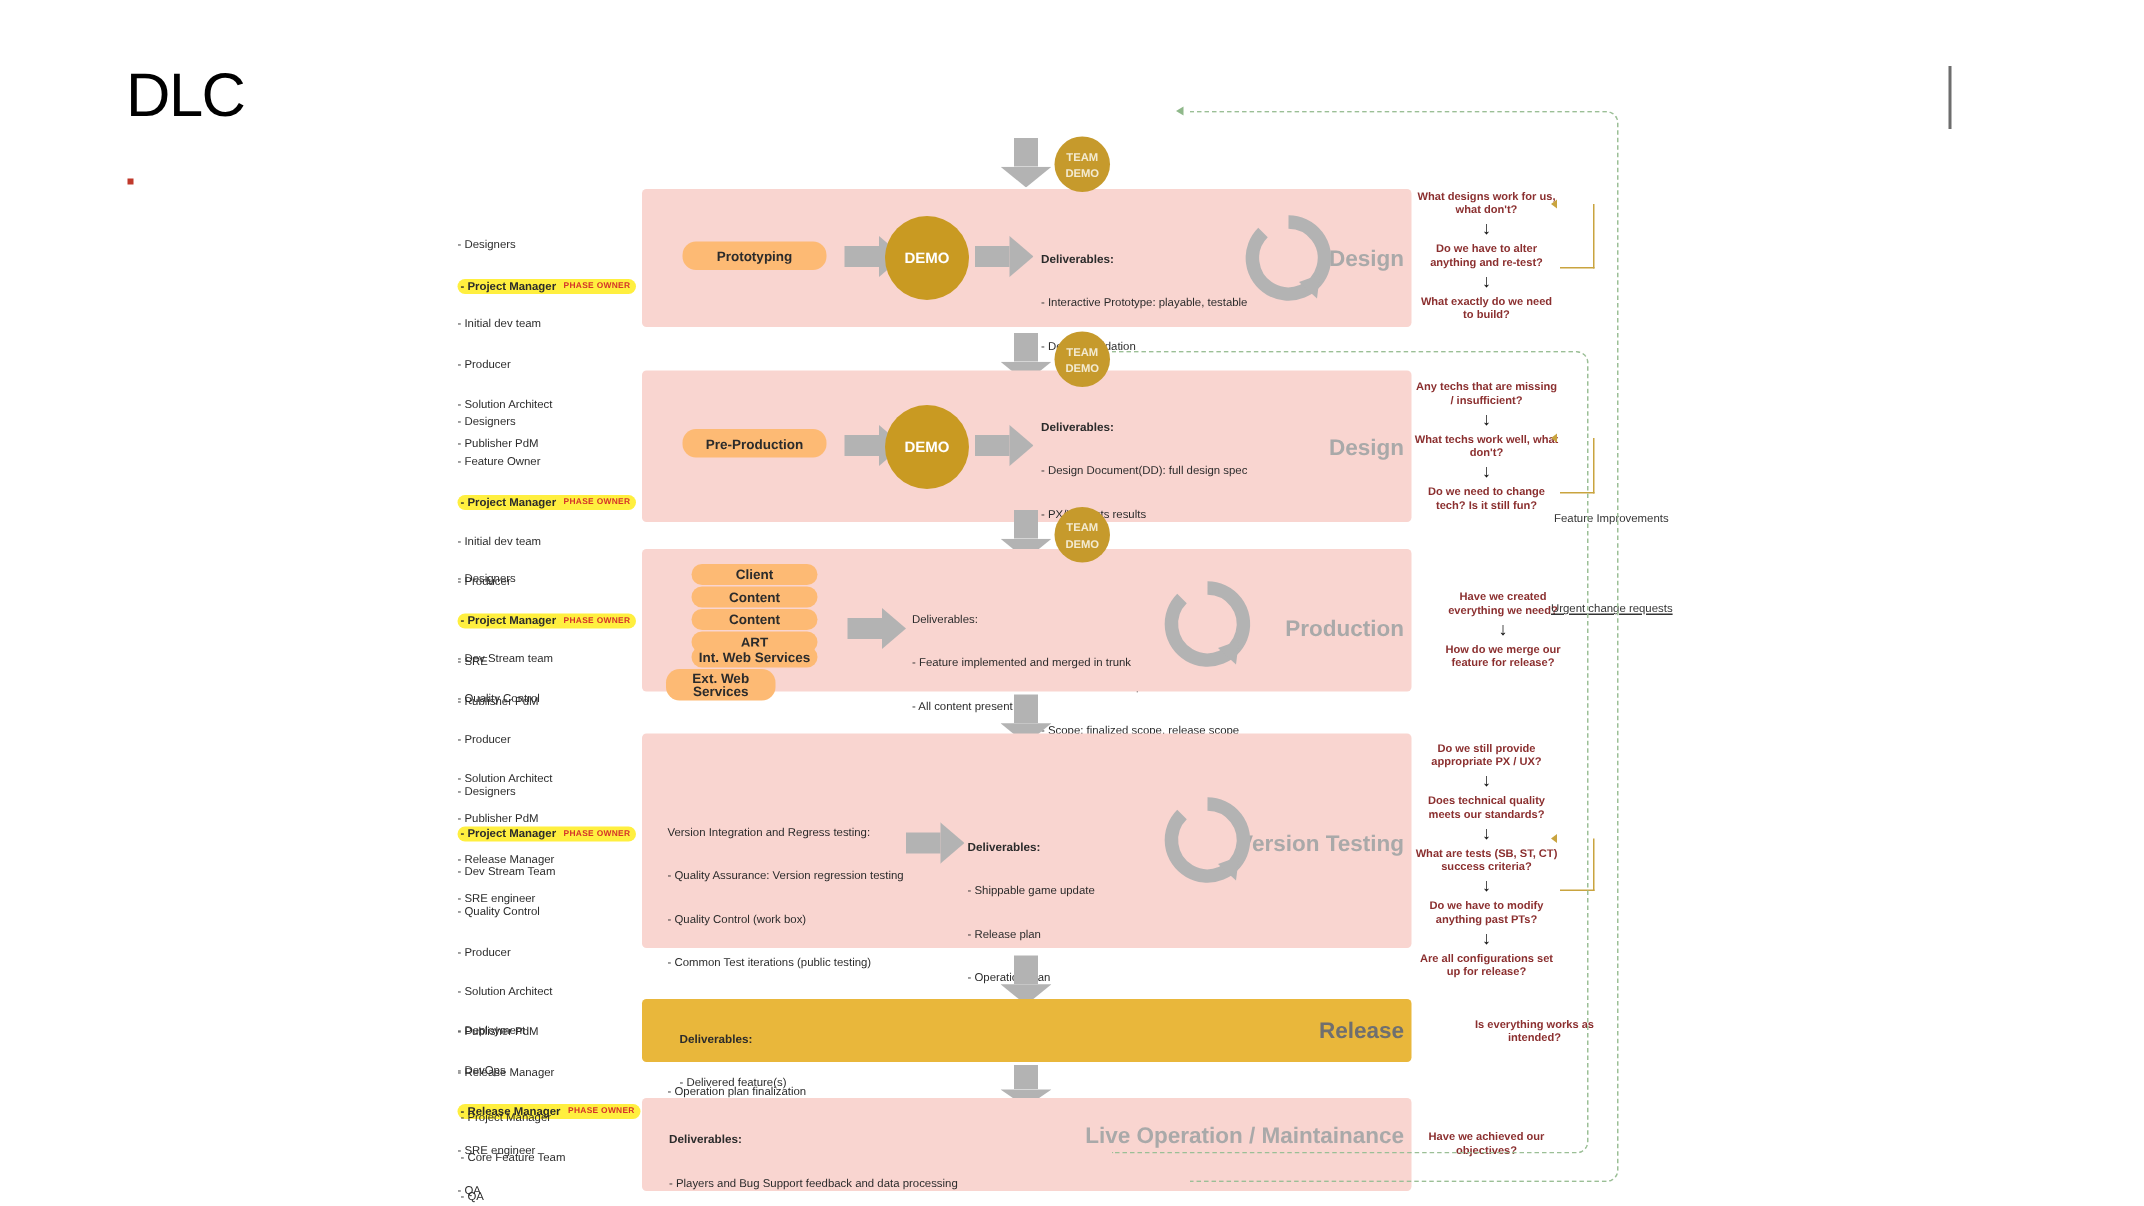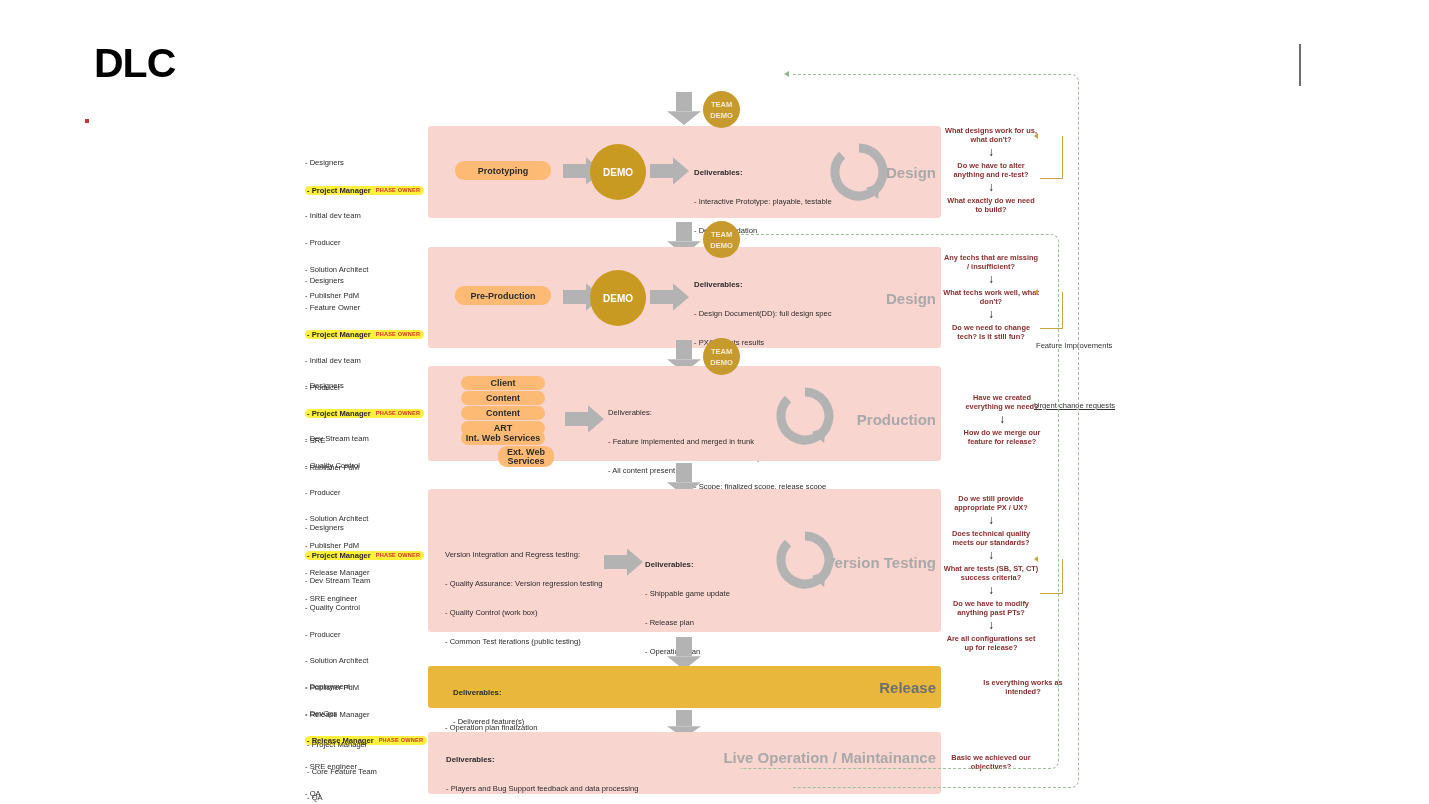--- a/index.html
+++ b/index.html
@@ -2,21 +2,21 @@
 <html><head>
 <meta charset="utf-8">
 <style>
   html,body{margin:0;padding:0;background:#ffffff;}
   body{width:1429px;height:804px;position:relative;overflow:hidden;
        font-family:"Liberation Sans",sans-serif;color:#231f20;}
 
   .canvas{position:absolute;left:0;top:0;width:1429px;height:804px;}
 
   
-  .page-title{position:absolute;left:94px;top:40px;font-size:41px;font-weight:bold;
+  .page-title{position:absolute;left:84px;top:40px;font-size:41px;font-weight:normal;
               letter-spacing:-1px;color:#000;}
   .red-dot{position:absolute;left:85px;top:119px;width:4px;height:4px;background:#c0392b;}
 
   .logo-wrap{position:absolute;left:1126px;top:48px;display:flex;align-items:center;gap:9px;}
   .logo-mark{width:32px;height:32px;border-radius:50%;background:#4f4f4f;position:relative;flex:none;}
   .logo-mark:after{content:"";position:absolute;left:9px;top:6px;width:13px;height:20px;
       background:#fff;clip-path:polygon(52% 0,100% 42%,74% 42%,74% 100%,30% 100%,30% 42%,4% 42%);
       transform:rotate(18deg);}
   .logo-text{line-height:1;}
   .logo-name{font-size:17px;font-weight:bold;color:#4a4a4a;letter-spacing:.4px;}
@@ -210,21 +210,21 @@
     <div class="role-line"><span>- Publisher PdM</span></div>
     <div class="role-line"><span>- Release Manager</span></div>
     <div class="role-line"><span>- SRE engineer</span></div>
   </div>
 
   <div class="pill" style="left:461px;top:376px;width:84px;height:14px;">Client</div>
   <div class="pill" style="left:461px;top:391px;width:84px;height:14px;">Content</div>
   <div class="pill" style="left:461px;top:406px;width:84px;height:14px;">Content</div>
   <div class="pill" style="left:461px;top:421px;width:84px;height:14px;">ART</div>
   <div class="pill" style="left:461px;top:431px;width:84px;height:14px;">Int. Web Services</div>
-  <div class="pill" style="left:498px;top:446px;width:56px;height:21px;white-space:pre-line;line-height:9px;">Ext. Web
+  <div class="pill" style="left:444px;top:446px;width:73px;height:21px;white-space:pre-line;line-height:9px;">Ext. Web
 Services</div>
 
   <div class="arrow-r" style="left:565px;top:405px;width:39px;height:28px;"></div>
 
   <div class="textblk" style="left:608px;top:389px;">
     <div><span>Deliverables:</span></div>
     <div>- Feature implemented and merged in trunk</div>
     <div>- All content present</div>
     <div>- Tested game build</div>
     <div>- Int. Web components (stable)</div>
@@ -353,21 +353,21 @@
   <div class="textblk" style="left:446px;top:736px;">
     <div><b>Deliverables:</b></div>
     <div>- Players and Bug Support feedback and data processing</div>
     
     
     
     
   </div>
 
   <div class="qchain" style="left:941px;top:753px;width:100px;">
-    <div class="q" style="white-space:pre-line">Basic we achieved our
+    <div class="q" style="white-space:pre-line">Have we achieved our
 objectives?</div>
   </div>
 
   <div class="dash-green" style="left:793px;top:74px;width:285px;height:712px;border-width:1px 1px 1px 0;border-radius:0 8px 8px 0;"></div>
   <div class="tri-left" style="left:784px;top:71px;"></div>
 
   <div class="dash-green" style="left:741px;top:234px;width:317px;height:533px;border-width:1px 1px 1px 0;border-radius:0 8px 8px 0;"></div>
   <div class="tri-left" style="left:733px;top:231px;"></div>
 
 </div>

